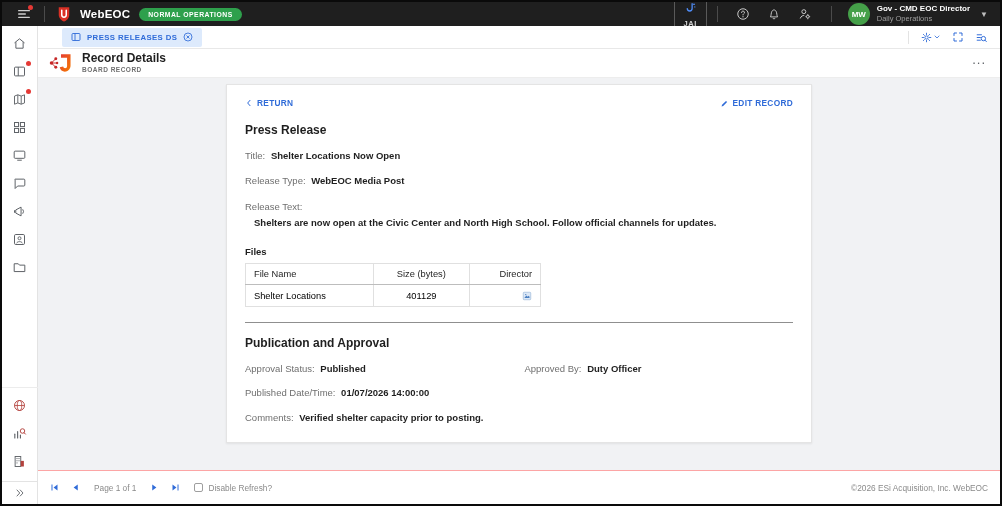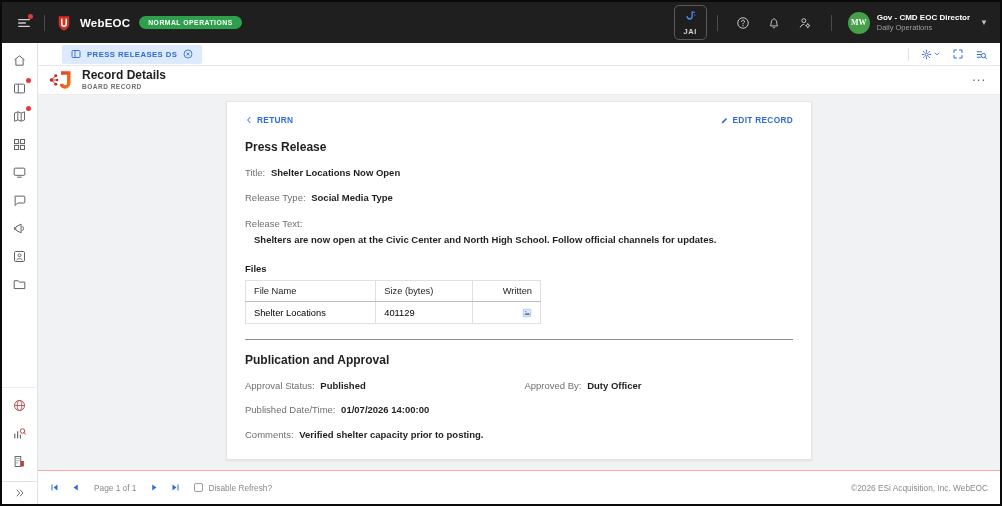--- a/index.html
+++ b/index.html
@@ -3,32 +3,32 @@
 <meta charset="utf-8">
 <style>
   * { margin:0; padding:0; box-sizing:border-box; }
   html,body { background:#e8e8e8; }
   .screen {
     width:1002px; height:506px; border:2px solid #0a0a0a; background:#fff;
     font-family:"Liberation Sans", sans-serif; display:flex; flex-direction:column;
     position:relative; overflow:hidden;
   }
   
-  .topbar { height:41px; background:#1f1f1f; display:flex; align-items:center; padding:0 12px; flex:0 0 auto; }
+  .topbar { height:24px; background:#1f1f1f; display:flex; align-items:center; padding:0 12px; flex:0 0 auto; }
   .topbar .vdiv { width:1px; height:16px; background:#4b4b4b; margin:0 10px; }
   .menu-btn { position:relative; width:20px; height:20px; display:flex; align-items:center; justify-content:center; cursor:pointer; }
   .menu-btn .dot { position:absolute; top:1px; right:1px; width:5px; height:5px; border-radius:50%; background:#e53935; }
   .brand-logo { width:18px; height:18px; margin-right:7px; }
   .app-name { color:#fff; font-weight:bold; font-size:11.5px; letter-spacing:0.2px; margin-right:9px; }
   .status-badge { background:#2ea04c; color:#fff; font-size:6.8px; font-weight:bold; letter-spacing:0.5px; border-radius:9px; padding:3px 9px; }
   .topbar-right { margin-left:auto; display:flex; align-items:center; }
   .jai-btn { display:flex; align-items:center; gap:5px; border:1px solid #5a5a5a; border-radius:5px; padding:3px 9px; cursor:pointer;flex-direction:column; }
   .jai-btn .jai-label { color:#d4d4d4; font-size:7.5px; font-weight:bold; letter-spacing:0.5px; }
   .top-icon { width:15px; height:15px; margin:0 8px; cursor:pointer; display:flex; align-items:center; justify-content:center; }
-  .avatar { width:22px; height:22px; border-radius:50%; background:#45a049; color:#fff; font-size:8px; font-weight:bold; display:flex; align-items:center; justify-content:center; margin:0 7px 0 6px;font-family:Liberation Serif, serif; }
+  .avatar { width:22px; height:22px; border-radius:50%; background:#45a049; color:#fff; font-size:8px; font-weight:bold; display:flex; align-items:center; justify-content:center; margin:0 7px 0 6px; }
   .user-stack { display:flex; flex-direction:column; line-height:1.25; margin-right:10px; }
   .user-name { color:#fff; font-size:8px; font-weight:bold; }
   .user-role { color:#9e9e9e; font-size:7.5px; }
   .caret { color:#bdbdbd; font-size:8px; cursor:pointer; }
   
   .body-row { flex:1; display:flex; min-height:0; }
   .sidebar { width:36px; flex:0 0 auto; background:#fff; border-right:1px solid #e3e3e3; display:flex; flex-direction:column; align-items:center; padding-top:9px; }
   .side-icon { position:relative; width:16px; height:16px; margin-bottom:12px; cursor:pointer; display:flex; align-items:center; justify-content:center; }
   .side-icon .dot { position:absolute; top:-2px; right:-3px; width:5px; height:5px; border-radius:50%; background:#e53935; }
   .side-spacer { flex:1; }
@@ -55,21 +55,21 @@
   .link { color:#2f6bd8; font-size:8.3px; font-weight:bold; letter-spacing:0.3px; display:flex; align-items:center; gap:4px; cursor:pointer; }
   .rec-heading { font-size:12px; font-weight:bold; color:#1f1f1f; margin-top:15px; }
   .field { margin-top:13px; font-size:9.5px; line-height:1.3; }
   .lbl { color:#6f6f6f; }
   .val { color:#1f1f1f; font-weight:bold; margin-left:3px; }
   .field-block .val-block { margin-top:4px; margin-left:9px; display:block; font-weight:bold; color:#1f1f1f; }
   .files-heading { font-size:9.5px; font-weight:bold; color:#1f1f1f; margin-top:17px; }
   table.files { border-collapse:collapse; margin-top:6px; width:296px; font-size:9.3px; }
   table.files th, table.files td { border:1px solid #e0e0e0; padding:5px 8px; }
   table.files th { font-weight:normal; color:#1f1f1f; text-align:left; border-bottom:1px solid #bdbdbd; }
-  table.files th.c, table.files td.c { text-align:left; }
+  table.files th.c, table.files td.c { text-align:center; }
   table.files th.r, table.files td.r { text-align:right; }
   .rule { border:none; border-top:1px solid #8f8f8f; margin-top:15px; }
   .pub-heading { font-size:12px; font-weight:bold; color:#1f1f1f; margin-top:13px; }
   .pub-cols { display:flex; margin-top:13px; font-size:9.5px; }
   .pub-cols .left { width:51%; }
   
   .footer { height:34px; flex:0 0 auto; background:#fff; border-top:1px solid #fca5a5; display:flex; align-items:center; padding:0 12px; }
   .pager { display:flex; align-items:center; gap:12px; }
   .pg-btn { display:flex; align-items:center; cursor:pointer; }
   .page-text { color:#8a8a8a; font-size:8.3px; margin:0 2px; }
@@ -345,34 +345,34 @@
           </div>
 
           <div class="rec-heading">Press Release</div>
 
           <div class="field">
             <span class="lbl">Title:</span>
             <span class="val">Shelter Locations Now Open</span>
           </div>
           <div class="field">
             <span class="lbl">Release Type:</span>
-            <span class="val">Social Media Type</span>
+            <span class="val">WebEOC Media Post</span>
           </div>
           <div class="field field-block">
             <span class="lbl">Release Text:</span>
             <span class="val val-block">Shelters are now open at the Civic Center and North High School. Follow official channels for updates.</span>
           </div>
 
           <div class="files-heading">Files</div>
           <table class="files">
             <thead>
               <tr>
                 <th>File Name</th>
                 <th class="c">Size (bytes)</th>
-                <th class="r">Written</th>
+                <th class="r">Director</th>
               </tr>
             </thead>
             <tbody>
               <tr>
                 <td>Shelter Locations</td>
                 <td class="c">401129</td>
                 <td class="r">
                   <svg width="10" height="10" viewBox="0 0 24 24" style="vertical-align:middle;">
                       <rect x="3" y="3" width="18" height="18" rx="2" fill="#dce8f6" stroke="#8fafd4" stroke-width="1.4"></rect>
                       <path d="M6 16 L10.5 11 L13.5 14 L16 11.5 L18 14 V17 H6 Z" fill="#4a7fc1"></path>

